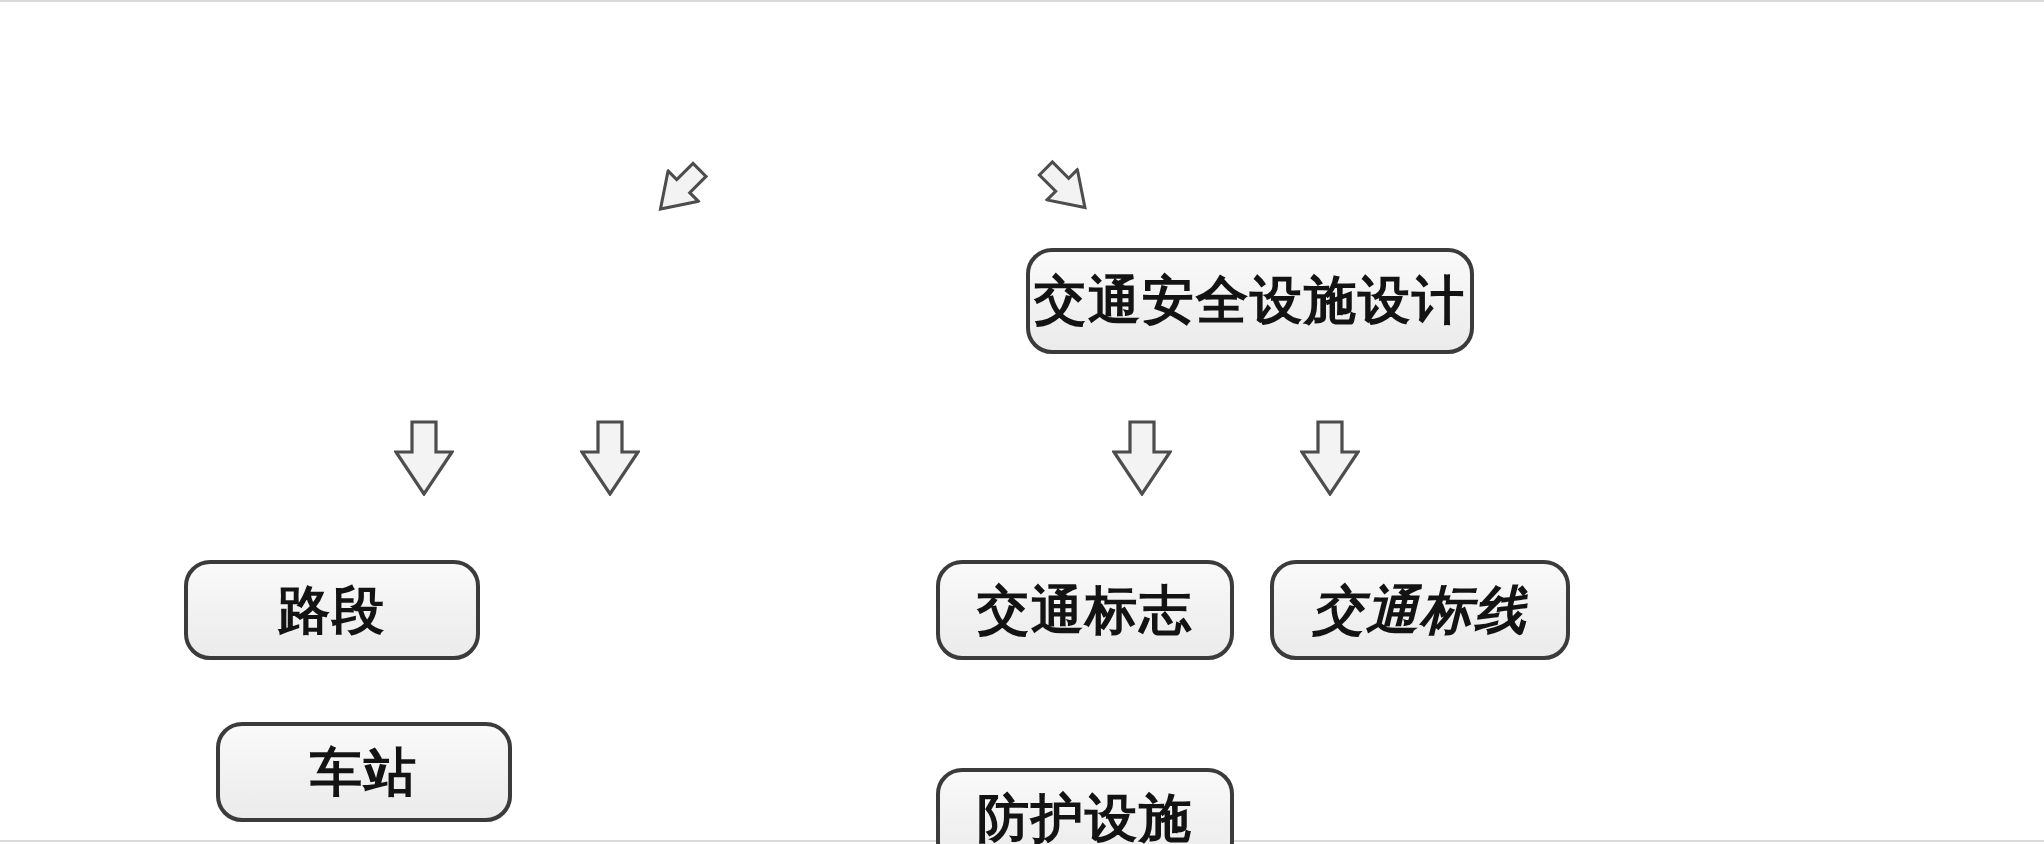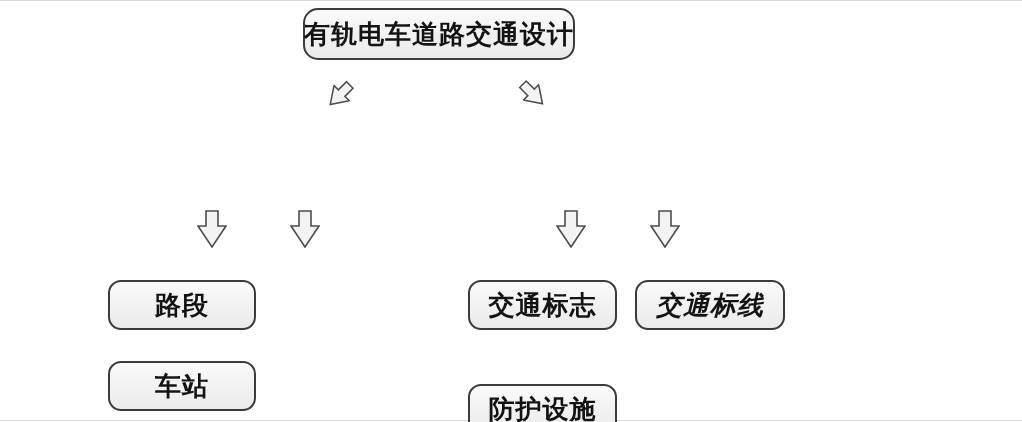--- a/index.html
+++ b/index.html
@@ -38,21 +38,21 @@
     font-weight: bold;
     font-size: 26px;
     letter-spacing: 1px;
     white-space: nowrap;
   }
 
   
   .n-root            { left: 303px; top: 8px;   width: 272px; height: 52px; border-radius: 15px; }
   .n-left-branch     { left: 168px; top: 125px; width: 180px; height: 52px; }
   .n-right-branch    { left: 513px; top: 124px; width: 224px; height: 53px; }
-  .n-road-section    { left: 108px; top: 280px; width: 148px; height: 50px; }
+  .n-road-section    { left: 92px; top: 280px; width: 148px; height: 50px; }
   .n-intersection    { left: 276px; top: 280px; width: 150px; height: 50px; }
   .n-station         { left: 108px; top: 361px; width: 148px; height: 50px; }
   .n-traffic-signs   { left: 468px; top: 280px; width: 149px; height: 50px; }
   .n-traffic-markings{ left: 635px; top: 280px; width: 150px; height: 50px; font-style: italic; }
   .n-protective      { left: 468px; top: 361px; width: 149px; height: 50px; margin-top: 23px; }
   .n-signals         { left: 635px; top: 361px; width: 152px; height: 50px; }
 
   .arrow {
     position: absolute;
     width: 30px;
@@ -77,33 +77,33 @@
   .a-diag-right { left: 514px; top: 76px; transform: rotate(-45deg); }
 </style>
 </head>
 <body>
 
 <div class="stage">
 
   <div class="frame-line top"></div>
   <div class="frame-line bottom"></div>
 
-  <div class="node n-root">有轨电车道路交通设计</div>
 
   <div class="arrow-diag a-diag-left">
     <svg width="23" height="31" viewBox="0 0 30 38">
       <polygon points="9,1 21,1 21,16 29,16 15,37 1,16 9,16" fill="#f3f3f3" stroke="#4d4d4d" stroke-width="2" stroke-linejoin="miter"></polygon>
     </svg>
   </div>
   <div class="arrow-diag a-diag-right">
     <svg width="23" height="31" viewBox="0 0 30 38">
       <polygon points="9,1 21,1 21,16 29,16 15,37 1,16 9,16" fill="#f3f3f3" stroke="#4d4d4d" stroke-width="2" stroke-linejoin="miter"></polygon>
     </svg>
   </div>
 
+  <div class="node n-right-branch">交通安全设施设计</div>
 
   <div class="arrow a-down-1">
     <svg width="30" height="38" viewBox="0 0 30 38">
       <polygon points="9,1 21,1 21,16 29,16 15,37 1,16 9,16" fill="#f3f3f3" stroke="#4d4d4d" stroke-width="1.6" stroke-linejoin="miter"></polygon>
     </svg>
   </div>
   <div class="arrow a-down-2">
     <svg width="30" height="38" viewBox="0 0 30 38">
       <polygon points="9,1 21,1 21,16 29,16 15,37 1,16 9,16" fill="#f3f3f3" stroke="#4d4d4d" stroke-width="1.6" stroke-linejoin="miter"></polygon>
     </svg>

